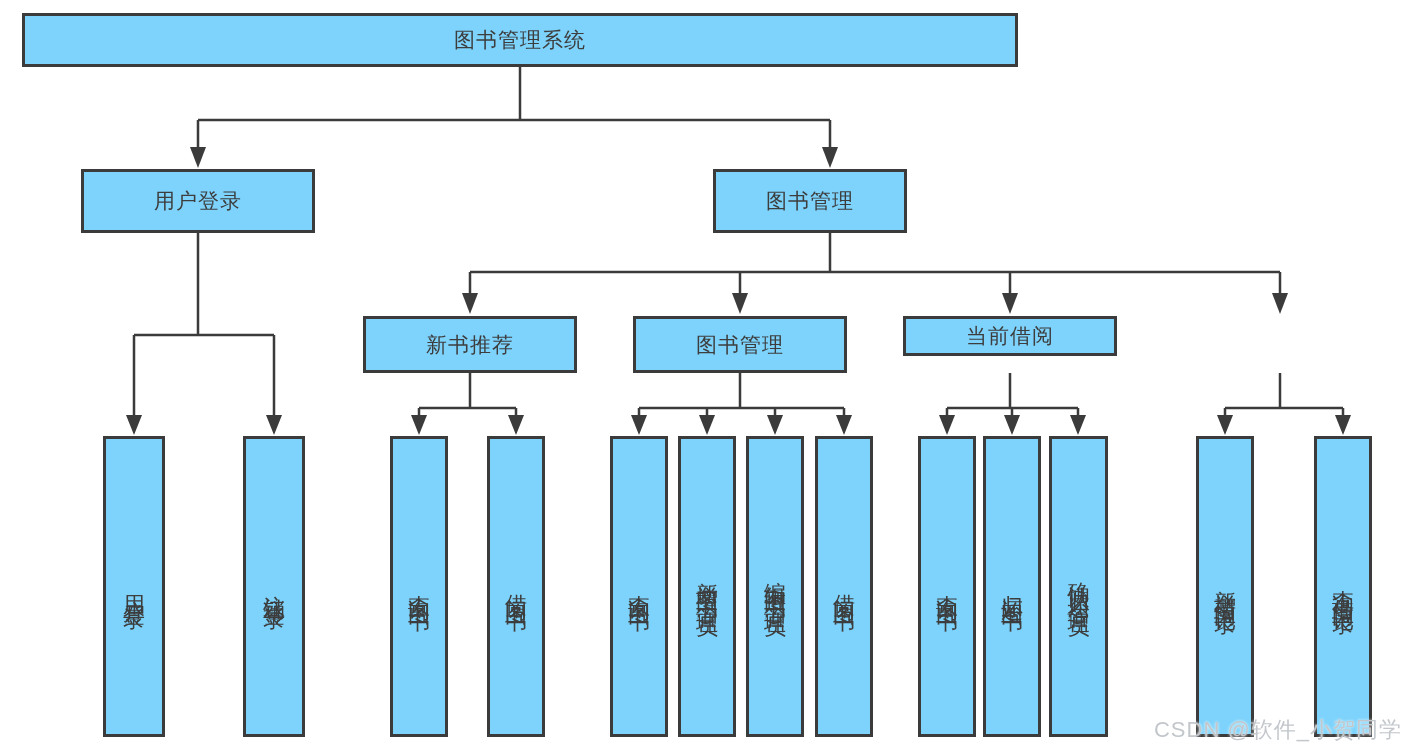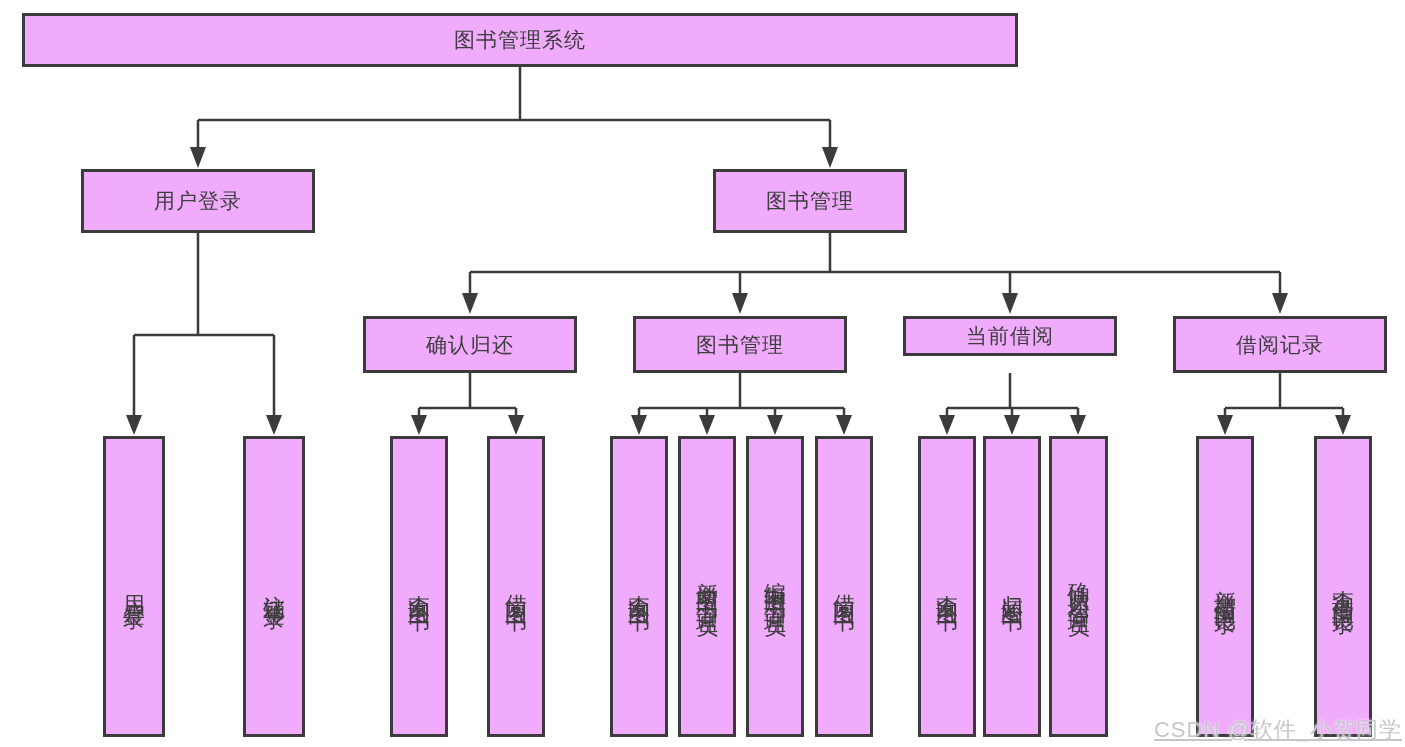--- a/index.html
+++ b/index.html
@@ -2,28 +2,28 @@
 <html><head>
 <meta charset="utf-8">
 <style>
   * { margin:0; padding:0; box-sizing:border-box; }
   html,body { width:1405px; height:747px; background:#ffffff; overflow:hidden;
               font-family:"Liberation Sans", sans-serif; position:relative; }
   .canvas { position:absolute; left:0; top:0; width:1405px; height:747px; }
   svg.connectors { position:absolute; left:0; top:0; pointer-events:none; }
   svg.connectors path { stroke:#3b3b3b; stroke-width:2.5; fill:none; }
   svg.connectors polygon { fill:#3b3b3b; }
-  .node { position:absolute; border:3px solid #3b3b3b; background:#f0abfc;
+  .node { position:absolute; border:3px solid #3b3b3b; background:#7dd3fc;
           display:flex; align-items:center; justify-content:center; color:#3d3d3d; }
   .hnode span { font-size:21px; letter-spacing:1px; white-space:nowrap; }
   .vnode span { writing-mode:vertical-rl; text-orientation:mixed;
                 font-size:22px; letter-spacing:5px; line-height:1.1; }
   .watermark { position:absolute; top:715px; right:3px; font-size:22px;
                color:#c3c7cb; letter-spacing:1px; z-index:5;
-               text-shadow:0 0 3px #ffffff; white-space:nowrap;text-decoration:underline; }
+               text-shadow:0 0 3px #ffffff; white-space:nowrap; }
 </style>
 </head>
 <body>
 
 <div class="canvas">
 
   <svg class="connectors" width="1405" height="747">
 
     <g>
       <path d="M520 67 V120 M198 120 H830 M198 120 V149 M830 120 V149"></path>
@@ -78,30 +78,27 @@
   </div>
 
   <div class="node hnode" style="left:81px;top:169px;width:234px;height:64px">
     <span>用户登录</span>
   </div>
   <div class="node hnode" style="left:713px;top:169px;width:194px;height:64px">
     <span>图书管理</span>
   </div>
 
   <div class="node hnode" style="left:363px;top:316px;width:214px;height:57px">
-    <span>确认归还</span>
+    <span>新书推荐</span>
   </div>
   <div class="node hnode" style="left:633px;top:316px;width:214px;height:57px">
     <span>图书管理</span>
   </div>
   <div class="node hnode" style="left:903px;top:316px;width:214px;height:40px">
     <span>当前借阅</span>
-  </div>
-  <div class="node hnode" style="left:1173px;top:316px;width:214px;height:57px">
-    <span>借阅记录</span>
   </div>
 
   <div class="node vnode" style="left:103px;top:436px;width:62px;height:301px">
     <span>用户登录</span>
   </div>
   <div class="node vnode" style="left:243px;top:436px;width:62px;height:301px">
     <span>注销登录</span>
   </div>
 
   <div class="node vnode" style="left:390px;top:436px;width:58px;height:301px">

